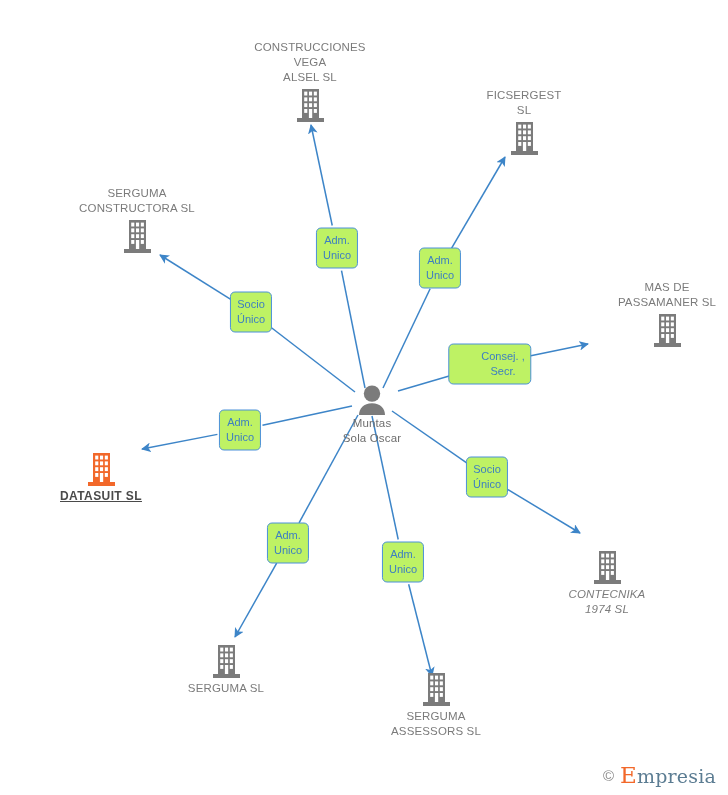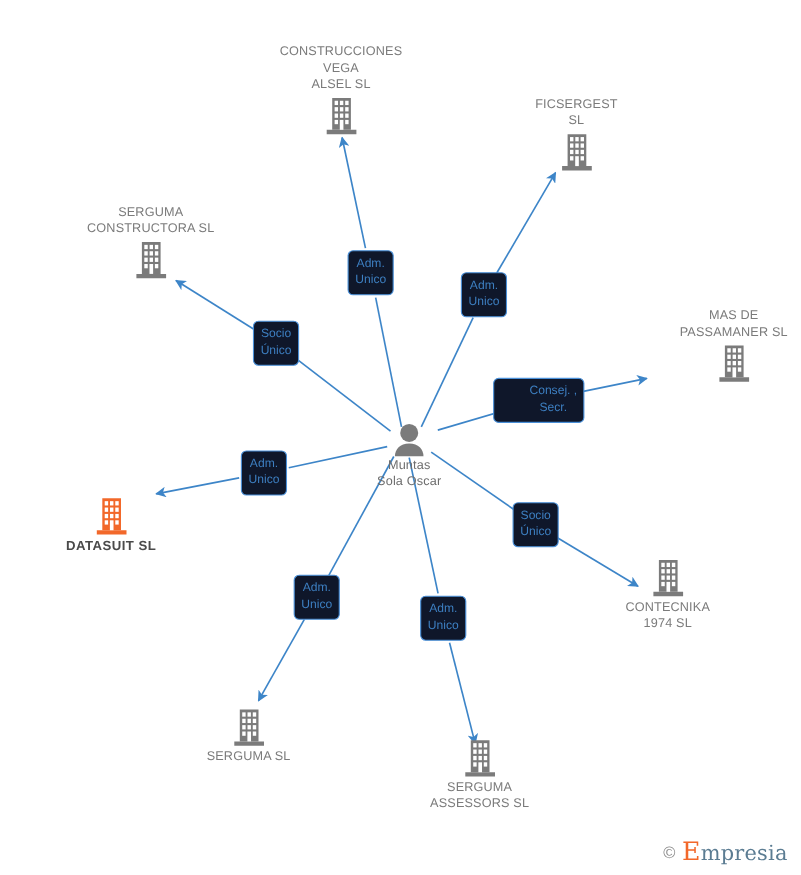--- a/index.html
+++ b/index.html
@@ -55,27 +55,28 @@
   }
   .node.person .node-label {
     margin-top: 1px;
     color: #6e6e6e;
   }
   .node.highlight .node-label {
     color: #4a4a4a;
     font-weight: bold;
     font-size: 12px;
     letter-spacing: 0.4px;
+    text-decoration: underline;
   }
 
   
   .edge-label {
     position: absolute;
     box-sizing: border-box;
-    background: #0f172a;
+    background: #bef264;
     border: 1.4px solid #4a90d9;
     border-radius: 5px;
     color: #3d7fc1;
     font-size: 11px;
     line-height: 15px;
     text-align: center;
     padding: 4px 6px 5px 6px;
     white-space: pre-line;
     transform: translate(-50%, -50%);
   }
@@ -251,21 +252,21 @@
               <rect x="9.2" y="15.2" width="3.1" height="3.9" fill="#ffffff"></rect>
               <rect x="14" y="15.2" width="3.1" height="3.9" fill="#ffffff"></rect>
               <rect x="18.8" y="15.2" width="3.1" height="3.9" fill="#ffffff"></rect>
               <rect x="9.2" y="21" width="3.1" height="3.9" fill="#ffffff"></rect>
               <rect x="18.8" y="21" width="3.1" height="3.9" fill="#ffffff"></rect>
               <rect x="13.9" y="21" width="3.3" height="9" fill="#ffffff"></rect>
             </g>
           </svg></span>
         <span class="node-label">DATASUIT  SL</span>
       </div>
-      <div class="node company" style="left: 607px; top: 508px;">
+      <div class="node company" style="left: 607px; top: 550px; font-style: italic;">
         <span class="node-icon"><svg viewBox="0 0 31 35" width="31" height="35">
             <g fill="#7b7b7b">
               <path d="M7 1 H24 V30 H7 Z"></path>
               <path d="M2 30 H29 V34 H2 Z"></path>
               <rect x="9.2" y="3.6" width="3.1" height="3.9" fill="#ffffff"></rect>
               <rect x="14" y="3.6" width="3.1" height="3.9" fill="#ffffff"></rect>
               <rect x="18.8" y="3.6" width="3.1" height="3.9" fill="#ffffff"></rect>
               <rect x="9.2" y="9.4" width="3.1" height="3.9" fill="#ffffff"></rect>
               <rect x="14" y="9.4" width="3.1" height="3.9" fill="#ffffff"></rect>
               <rect x="18.8" y="9.4" width="3.1" height="3.9" fill="#ffffff"></rect>

